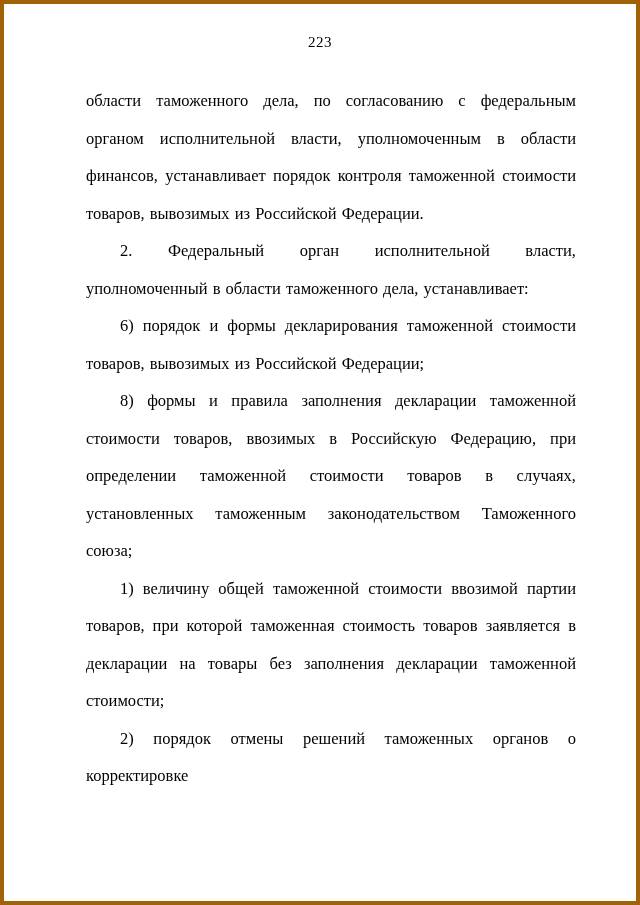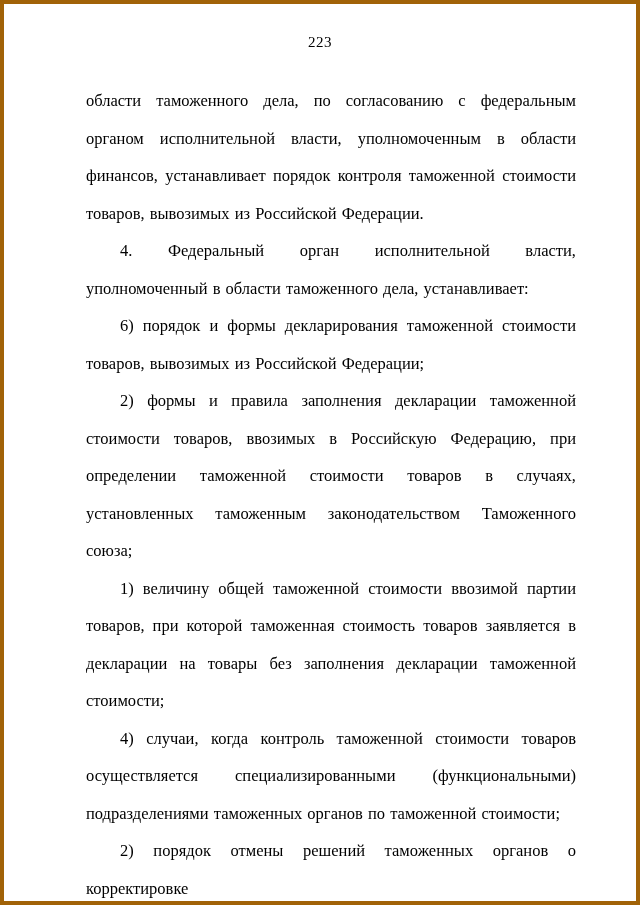--- a/index.html
+++ b/index.html
@@ -46,20 +46,19 @@
     text-indent: 0;
   }
 </style>
 </head>
 <body>
 
 <div class="page">
   <div class="page-number">223</div>
   <div class="content">
       <p class="no-indent">области таможенного дела, по согласованию с федеральным органом исполнительной власти, уполномоченным в области финансов, устанавливает порядок контроля таможенной стоимости товаров, вывозимых из Российской Федерации.</p>
-      <p>4. Федеральный орган исполнительной власти, уполномоченный в области таможенного дела, устанавливает:</p>
+      <p>2. Федеральный орган исполнительной власти, уполномоченный в области таможенного дела, устанавливает:</p>
       <p>6) порядок и формы декларирования таможенной стоимости товаров, вывозимых из Российской Федерации;</p>
-      <p>2) формы и правила заполнения декларации таможенной стоимости товаров, ввозимых в Российскую Федерацию, при определении таможенной стоимости товаров в случаях, установленных таможенным законодательством Таможенного союза;</p>
+      <p>8) формы и правила заполнения декларации таможенной стоимости товаров, ввозимых в Российскую Федерацию, при определении таможенной стоимости товаров в случаях, установленных таможенным законодательством Таможенного союза;</p>
       <p>1) величину общей таможенной стоимости ввозимой партии товаров, при которой таможенная стоимость товаров заявляется в декларации на товары без заполнения декларации таможенной стоимости;</p>
-      <p>4) случаи, когда контроль таможенной стоимости товаров осуществляется специализированными (функциональными) подразделениями таможенных органов по таможенной стоимости;</p>
       <p>2) порядок отмены решений таможенных органов о корректировке</p>
     </div>
 </div>
 
 </body></html>

